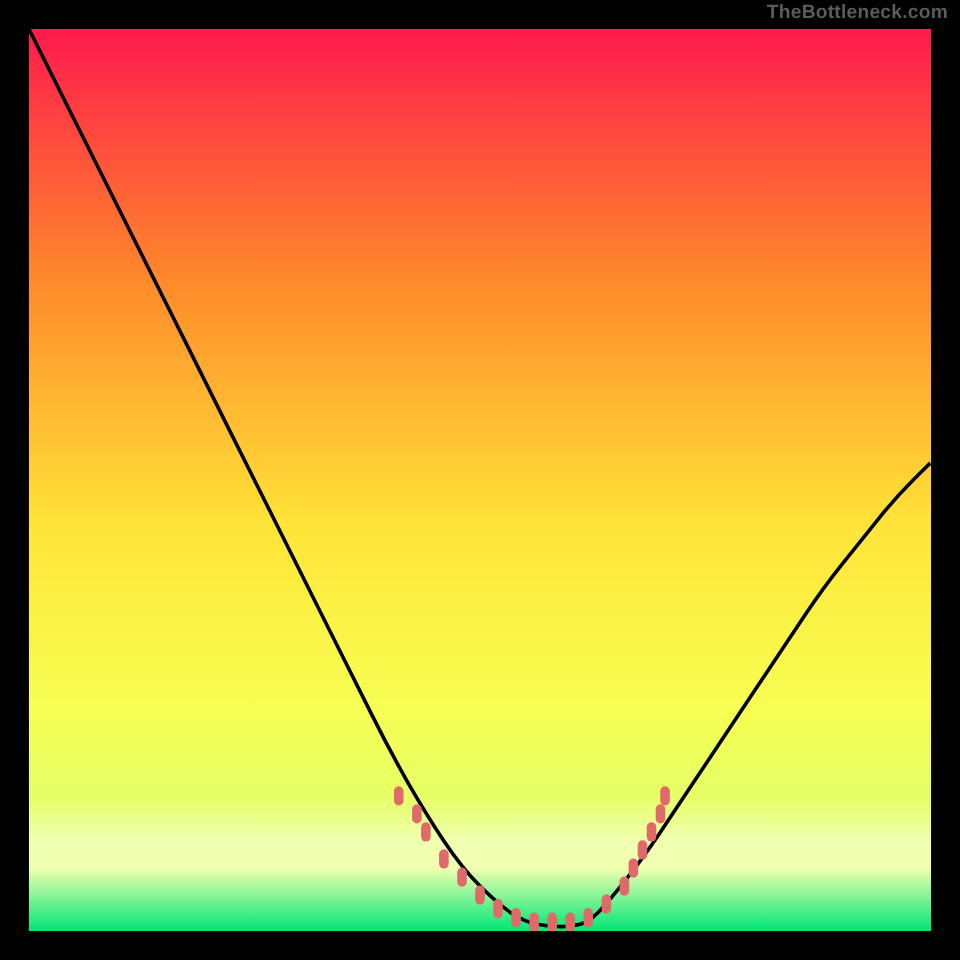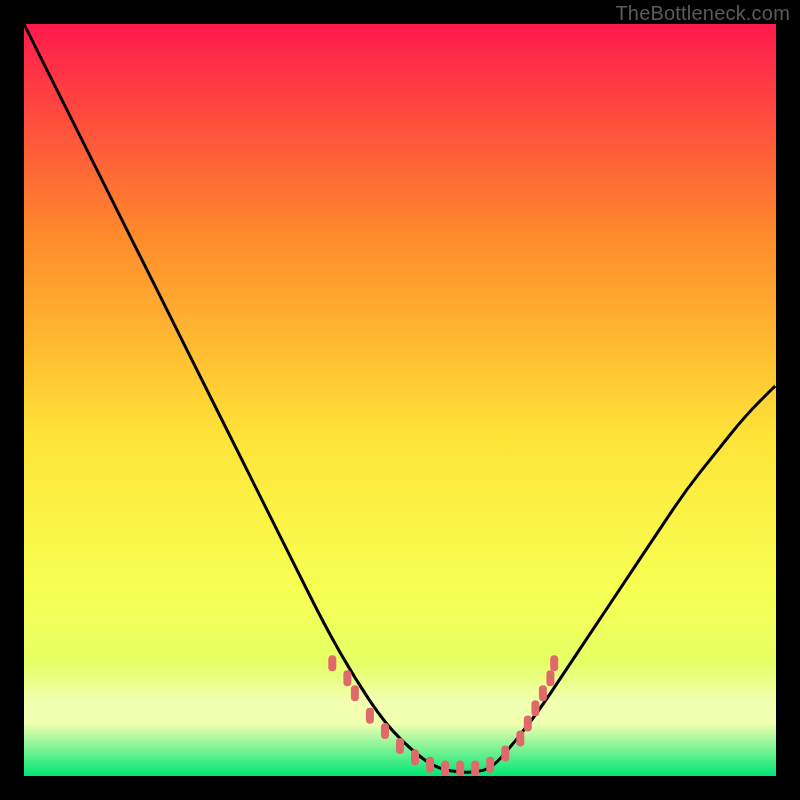--- a/index.html
+++ b/index.html
@@ -29,22 +29,22 @@
   .plot-area svg {
     width: 100%;
     height: 100%;
     display: block;
   }
   .watermark {
     position: absolute;
     top: 2px;
     right: 10px;
     color: #5b5b5b;
-    font-size: 20px;
-    font-weight: 400;
+    font-size: 16px;
+    font-weight: 700;
     letter-spacing: 0.2px;
     user-select: none;
   }
 </style>
 </head>
 <body>
 
 <div class="chart-frame">
 
   <div class="watermark">TheBottleneck.com</div>

